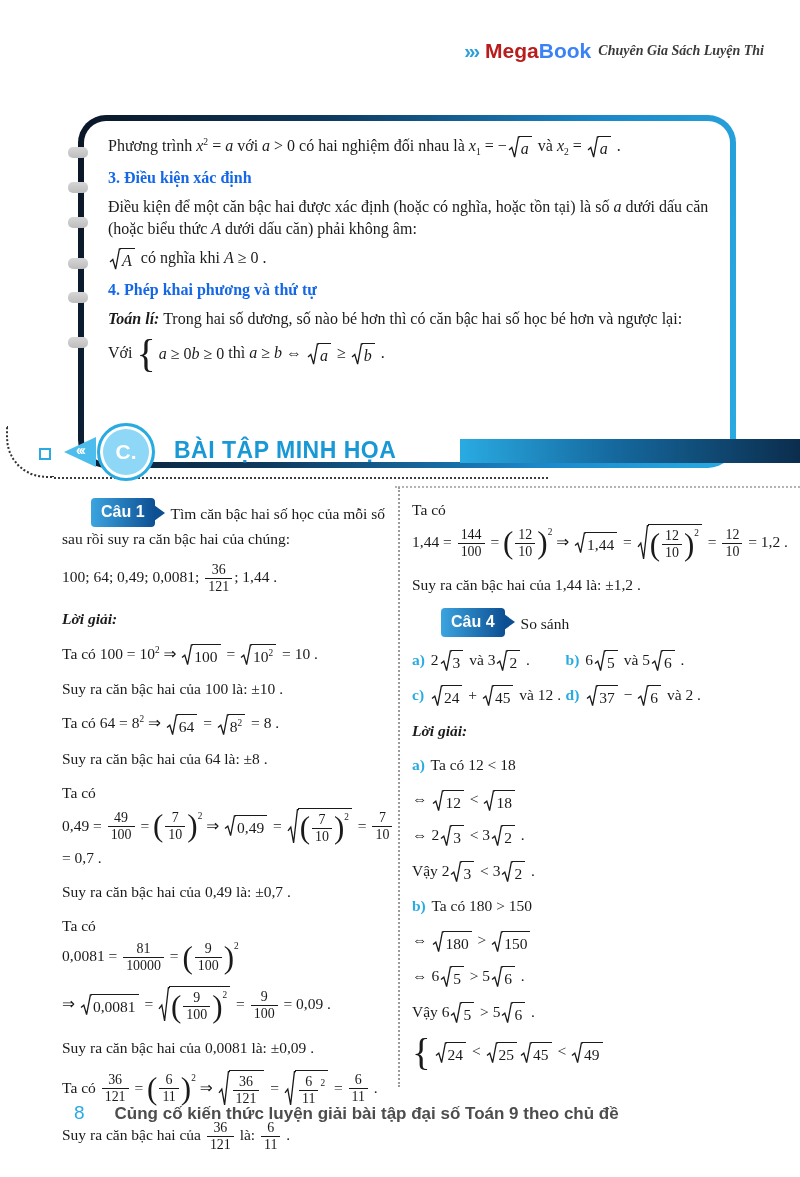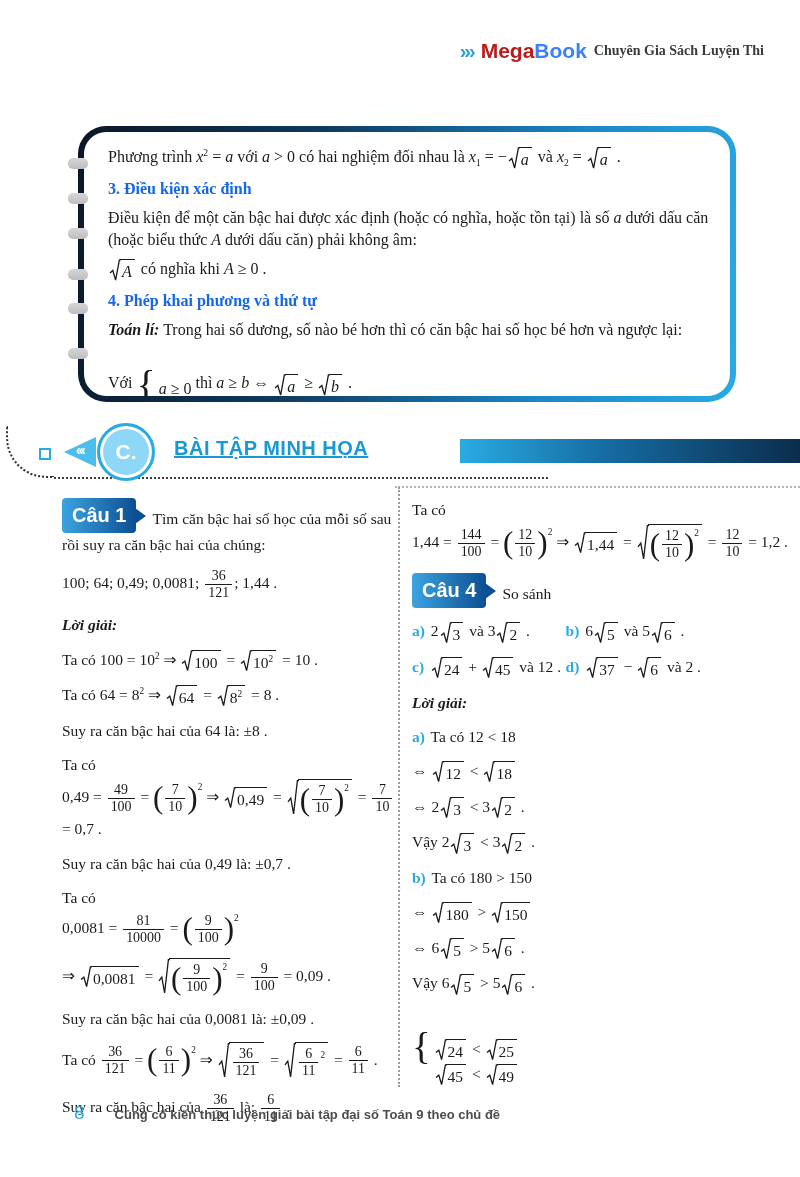--- a/index.html
+++ b/index.html
@@ -6,24 +6,24 @@
   body{width:800px;height:1177px;overflow:hidden;position:relative;
        font-family:"Liberation Serif",serif;color:#1a1a1a;}
   .page{position:relative;width:800px;height:1177px;background:#fff;}
 
   
   .header{position:absolute;top:40px;right:36px;display:flex;align-items:center;gap:7px;}
   .chev{color:#2f9fd8;font-family:"Liberation Sans",sans-serif;font-weight:bold;
         font-size:20px;letter-spacing:-2px;line-height:1;}
   .brand{font-family:"Liberation Sans",sans-serif;font-size:21px;font-weight:bold;line-height:1;}
   .brand .mega{color:#b91c1c;} .brand .book{color:#3b82f6;}
-  .tagline{font-weight:bold;font-size:14px;color:#3a3a3a;}
-
-  
-  .theory{position:absolute;left:78px;top:126px;width:658px;height:276px;border-radius:28px;
+  .tagline{font-style:italic;font-weight:bold;font-size:14px;color:#3a3a3a;}
+
+  
+  .theory{position:absolute;left:78px;top:115px;width:658px;height:353px;border-radius:28px;
           background:linear-gradient(100deg,#0b1626 0%,#0e3a5f 35%,#1b86c8 72%,#2aabe2 100%);}
   .theory-inner{position:absolute;inset:6px;background:#fff;border-radius:22px;
                 padding:8px 16px 6px 24px;overflow:hidden;}
   .theory-lines .ln{margin:6px 0;line-height:1.42;font-size:16px;}
   .theory-lines .bhead{color:#1467e6;font-weight:bold;margin:8px 0 6px;}
   .ring{position:absolute;left:-10px;width:20px;height:11px;border-radius:5px;
         background:linear-gradient(#d6d6d6,#bdbdbd);}
   .r1{top:32px}.r2{top:67px}.r3{top:102px}.r4{top:143px}.r5{top:177px}.r6{top:222px}
 
   
@@ -36,21 +36,21 @@
        border-top:15px solid transparent;border-bottom:15px solid transparent;
        border-right:32px solid #4cbdec;}
   .pin-chev{position:absolute;left:76px;top:19px;z-index:2;color:#fff;
             font-family:"Liberation Sans",sans-serif;font-weight:bold;font-size:14px;
             letter-spacing:-2px;line-height:1;}
   .circle{position:absolute;left:97px;top:-1px;width:52px;height:52px;border-radius:50%;
           background:#8ed7f6;border:3px solid #29abe2;box-shadow:inset 0 0 0 3px #fff;
           display:flex;align-items:center;justify-content:center;z-index:3;
           color:#fff;font-family:"Liberation Sans",sans-serif;font-weight:bold;font-size:21px;}
   .sec-title{position:absolute;left:174px;top:13px;font-family:"Liberation Sans",sans-serif;
-             font-weight:bold;font-size:20px;color:#1899d6;letter-spacing:.5px;text-decoration:underline;}
+             font-weight:bold;font-size:23px;color:#1899d6;letter-spacing:.5px;}
   .sec-bar{position:absolute;left:460px;top:15px;width:340px;height:24px;
            background:linear-gradient(90deg,#29abe2 0%,#15699f 45%,#0b2d4d 100%);}
 
   
   .dots-dark{position:absolute;left:54px;top:477px;width:494px;border-top:2px dotted #3c3c3c;}
   .dots-gray{position:absolute;left:395px;top:486px;width:405px;border-top:2px dotted #b3b3b3;}
   .vdots{position:absolute;left:398px;top:487px;height:600px;border-left:2px dotted #9a9a9a;}
 
   
   .col{position:absolute;top:498px;}
@@ -58,22 +58,22 @@
   .col-right{left:412px;width:384px;}
   .col .ln{margin:0 0 11px;line-height:1.5;font-size:15.5px;}
   .col .tight{margin-bottom:3px;}
   .lg{font-weight:bold;font-style:italic;font-size:16px;}
   .row2{display:flex;}
   .row2 .col2:first-child{flex:0 0 40%;}
 
   
   .cau-badge{display:inline-block;position:relative;margin-right:16px;vertical-align:2px;
              background:linear-gradient(90deg,#3ba4df,#0d4f93);color:#fff;
-             font-family:"Liberation Sans",sans-serif;font-weight:bold;font-size:20px;
-             padding:2px 10px 3px;border-radius:4px;}
+             font-family:"Liberation Sans",sans-serif;font-weight:bold;font-size:16px;
+             padding:2px 10px 3px;border-radius:4px;margin-left:29px;}
   .cau-badge::after{content:'';position:absolute;right:-10px;top:50%;transform:translateY(-50%);
              border-top:8px solid transparent;border-bottom:8px solid transparent;
              border-left:11px solid #0d4f93;}
 
   
   .key{color:#29abe2;font-weight:bold;margin-right:2px;}
   .mvar{font-style:italic;}
   .bi{font-weight:bold;font-style:italic;}
   .frac{display:inline-block;vertical-align:middle;text-align:center;
         font-size:.9em;line-height:1.15;margin:1px 2px;}
@@ -84,27 +84,27 @@
   .radw{position:absolute;left:0;top:0;bottom:0;width:12px;}
   .radw svg{display:block;width:100%;height:100%;}
   .radicand{display:inline-block;border-top:1.4px solid #1a1a1a;padding:2px 3px 0 2px;line-height:1.25;}
   .bgroup{display:inline-flex;align-items:center;vertical-align:middle;}
   .bparen{font-size:2em;font-weight:400;line-height:.85;}
   sup,sub{font-size:.6em;line-height:0;}
   sup.hi{vertical-align:1.25em;}
   .frac + sup{vertical-align:.9em;}
   .cases{display:inline-flex;align-items:center;vertical-align:middle;}
   .brace{font-size:2.5em;font-weight:400;line-height:.9;margin-right:3px;}
-  .rows{display:inline-flex;flex-direction:column;row-gap:2px;text-align:left;margin-top:32px;}
+  .rows{display:inline-flex;flex-direction:row;row-gap:2px;text-align:left;}
   .crow{line-height:1.3;}
 
   
   .footer{position:absolute;left:74px;top:1102px;display:flex;align-items:baseline;gap:30px;}
   .pagenum{color:#29abe2;font-family:"Liberation Sans",sans-serif;font-size:19px;}
-  .caption{font-family:"Liberation Sans",sans-serif;font-size:13px;font-weight:bold;color:#4d4d4d;}
+  .caption{font-family:"Liberation Sans",sans-serif;font-size:17px;font-weight:bold;color:#4d4d4d;}
 </style>
 </head>
 <body>
 
 <div class="page">
 
   <div class="header">
     <span class="chev">›››</span>
     <span class="brand"><span class="mega">Mega</span><span class="book">Book</span></span>
     <span class="tagline">Chuyên Gia Sách Luyện Thi</span>
@@ -199,20 +199,21 @@
           </span>
           <span class="radicand">100</span>
         </span> = <span class="sqrt">
           <span class="radw">
             <svg viewBox="0 0 12 24" preserveAspectRatio="none">
               <path d="M1 14.5 L3.8 12 L6.6 22 L10.4 1 L12 1" fill="none" stroke="#1a1a1a" stroke-width="1.3" vector-effect="non-scaling-stroke"></path>
             </svg>
           </span>
           <span class="radicand">10<sup>2</sup></span>
         </span> = 10 .</p>
+      <p class="ln">Suy ra căn bậc hai của 100 là:  ±10 .</p>
       <p class="ln">Ta có 64 = 8<sup>2</sup> ⇒ <span class="sqrt">
           <span class="radw">
             <svg viewBox="0 0 12 24" preserveAspectRatio="none">
               <path d="M1 14.5 L3.8 12 L6.6 22 L10.4 1 L12 1" fill="none" stroke="#1a1a1a" stroke-width="1.3" vector-effect="non-scaling-stroke"></path>
             </svg>
           </span>
           <span class="radicand">64</span>
         </span> = <span class="sqrt">
           <span class="radw">
             <svg viewBox="0 0 12 24" preserveAspectRatio="none">
@@ -333,20 +334,21 @@
           </span>
           <span class="radicand"><span class="bgroup">
               <span class="bparen">(</span>
               <span class="frac">
                 <span class="num">12</span>
                 <span class="den">10</span>
               </span>
               <span class="bparen">)</span>
             </span><sup class="hi">2</sup></span>
         </span> = <span class="frac"><span class="num">12</span><span class="den">10</span></span> = 1,2 .</p>
+      <p class="ln">Suy ra căn bậc hai của  1,44  là:  ±1,2 .</p>
       <p class="ln"><span class="cau-badge">Câu 4</span>So sánh</p>
       <p class="ln row2">
         <span class="col2"><span class="key">a)</span> 2<span class="sqrt">
             <span class="radw">
               <svg viewBox="0 0 12 24" preserveAspectRatio="none">
                 <path d="M1 14.5 L3.8 12 L6.6 22 L10.4 1 L12 1" fill="none" stroke="#1a1a1a" stroke-width="1.3" vector-effect="non-scaling-stroke"></path>
               </svg>
             </span>
             <span class="radicand">3</span>
           </span>  và 3<span class="sqrt">

